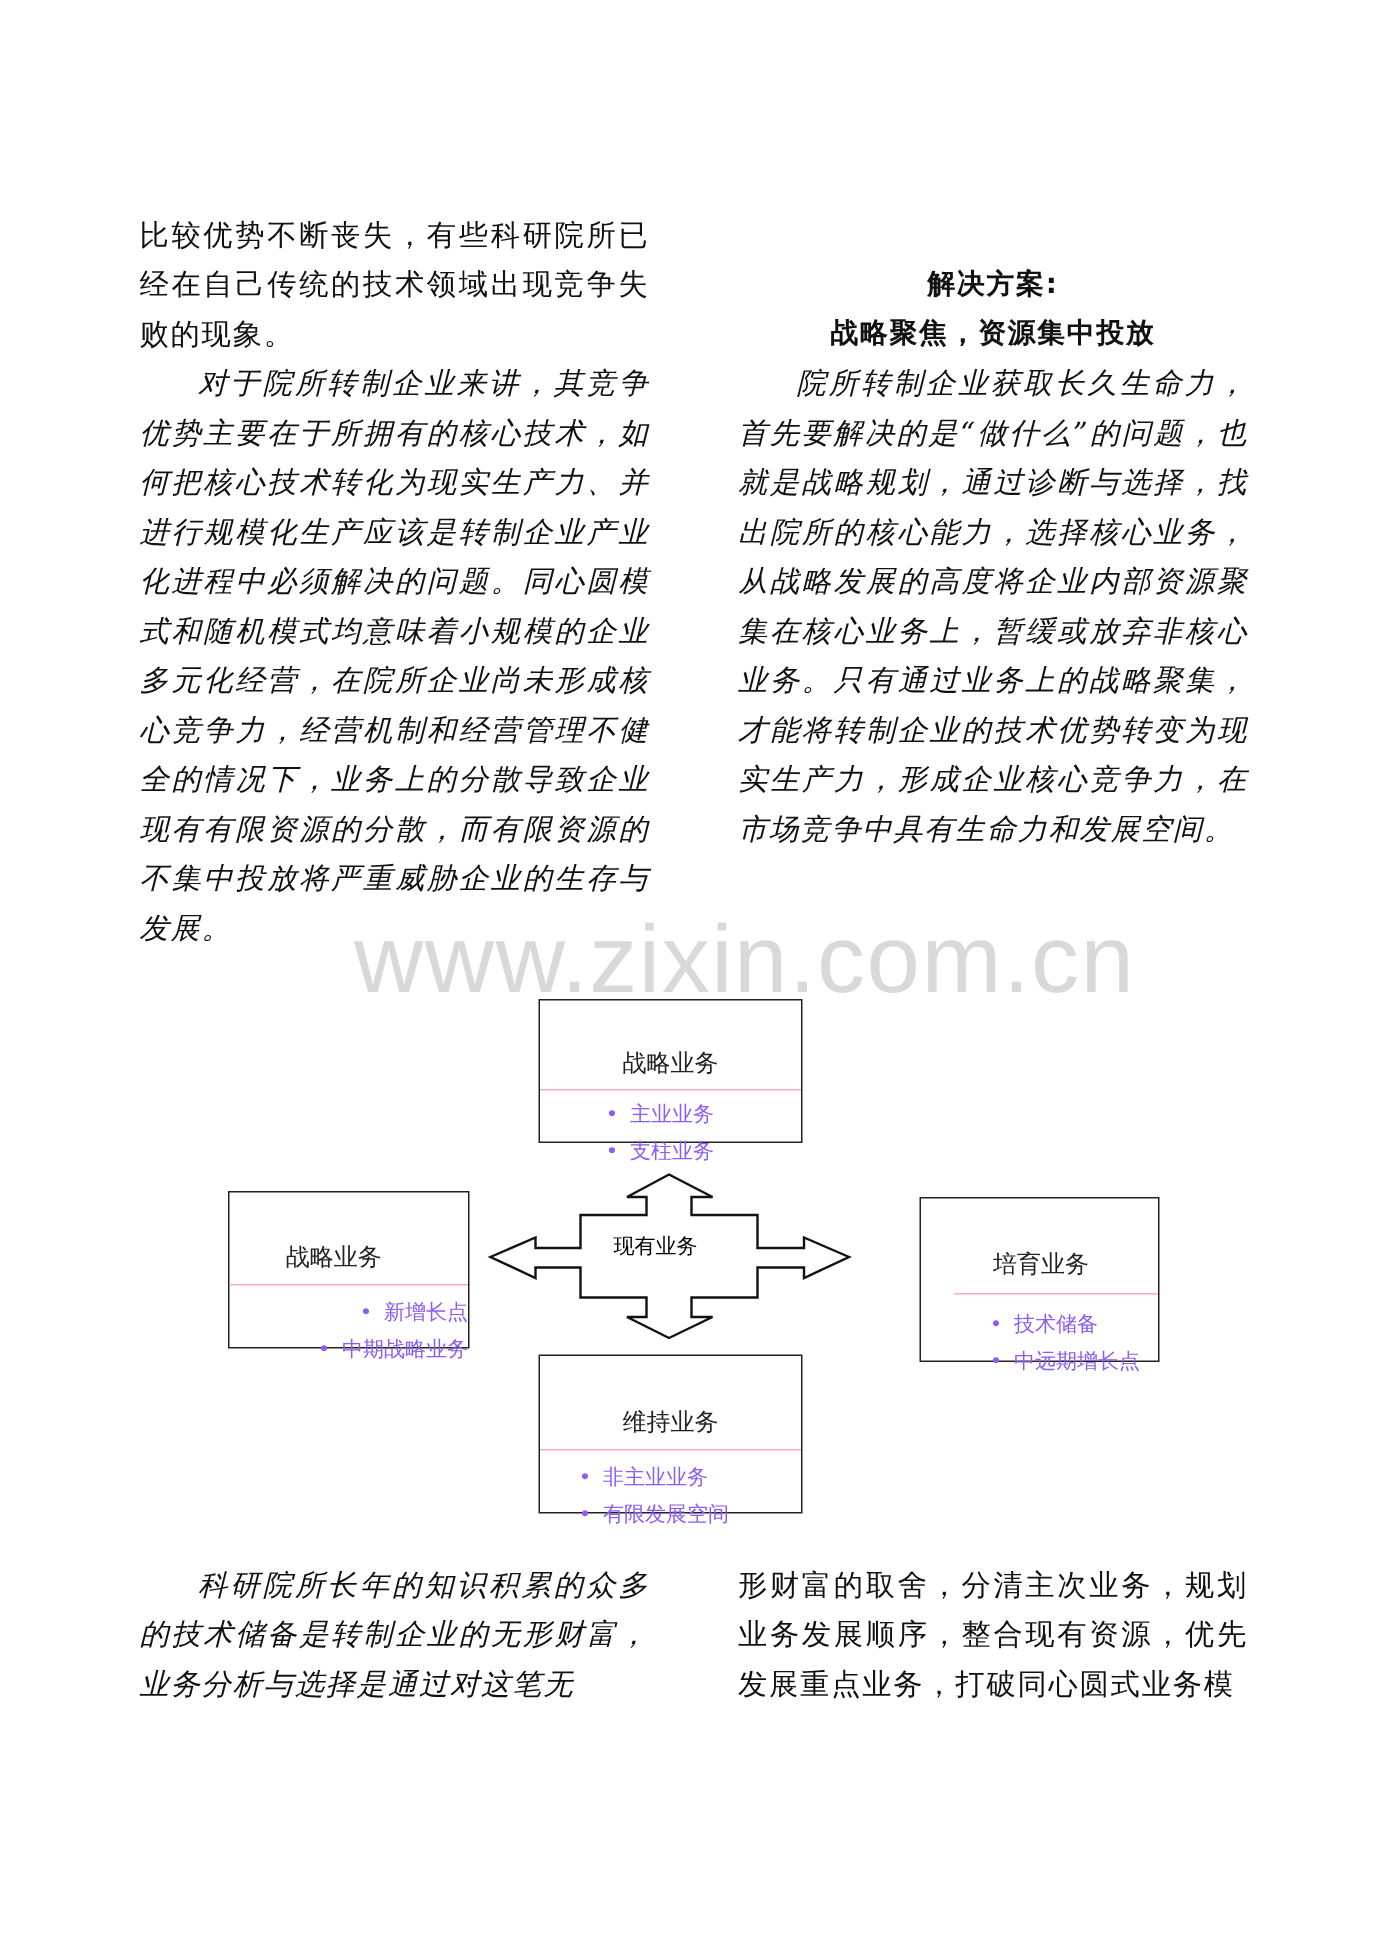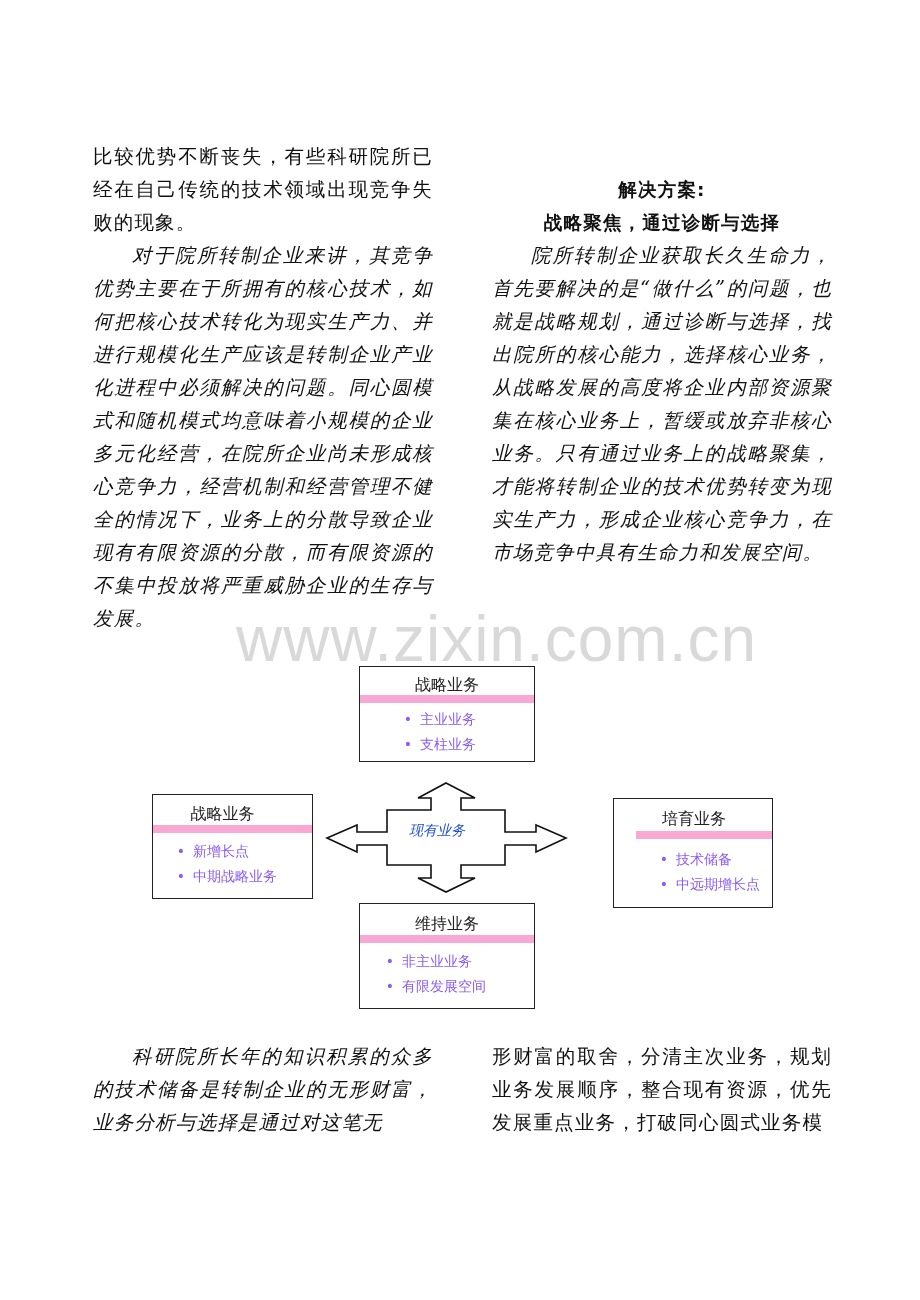--- a/index.html
+++ b/index.html
@@ -10,50 +10,50 @@
   .indent { text-indent:2em;font-style:italic; }
   #col-left-top { left:93px; top:140px; width:340px; }
   #col-right-top { left:492px; top:173px; width:340px; }
   .heading { text-align:center !important; text-align-last:center !important; font-weight:bold; font-family:"DejaVu Sans","Liberation Sans",sans-serif; font-size:18.5px; }
   #col-left-bottom { left:93px; top:1040px; width:340px; }
   #col-right-bottom { left:492px; top:1040px; width:340px; }
   .watermark { position:absolute; left:236px; top:602px; font-family:"Liberation Sans","DejaVu Sans",sans-serif;
                font-size:64px; color:#d9d9d9; letter-spacing:1px; white-space:nowrap; }
   .box { position:absolute; border:1.5px solid #222; background:#fff; box-sizing:border-box;
          font-family:"DejaVu Sans","Liberation Sans",sans-serif; }
-  .box-title { border-bottom:8px solid #f9a8d4; text-align:center; font-size:16px; color:#222; box-sizing:border-box; }
+  .box-title { border-bottom:1px solid #f9a8d4; text-align:center; font-size:16px; color:#222; box-sizing:border-box;margin-top:24px; }
   .box-items { margin:0; padding:8px 0 0 0; list-style:none; font-size:14px; line-height:25px; color:#8b5cf6; }
   .box-items li::before { content:"•"; display:inline-block; width:16px; text-align:center; margin-right:4px; }
   #box-strategic { left:359px; top:666px; width:176px; height:96px; }
   #box-strategic .box-title { height:36px; line-height:36px; }
   #box-strategic .box-items { padding-left:40px; padding-top:4px; }
   #box-growth { left:152px; top:794px; width:161px; height:105px; }
   #box-growth .box-title { height:38px; line-height:38px; padding-right:20px; }
-  #box-growth .box-items { padding-left:20px; padding-top:6px; }
+  #box-growth .box-items { padding-left:20px; padding-top:6px;text-align:right; }
   #box-incubate { left:613px; top:798px; width:160px; height:110px;padding-left:22px; }
   #box-incubate .box-title { height:40px; line-height:40px; padding-right:20px; }
   #box-incubate .box-items { padding-left:20px; padding-top:8px; }
   #box-maintain { left:359px; top:903px; width:176px; height:106px; }
   #box-maintain .box-title { height:39px; line-height:39px; }
   #box-maintain .box-items { padding-left:22px; padding-top:6px; }
   #arrow-svg { position:absolute; left:0; top:0; }
   .arrow-label { position:absolute; left:409px; top:822px; font-family:"DejaVu Sans","Liberation Sans",sans-serif;
-                 font-size:14px; color:#1d4ed8;font-style:italic; }
+                 font-size:14px; color:#000000; }
 </style>
 </head>
 <body>
 
 <div id="col-left-top" class="col">
   <p>比较优势不断丧失，有些科研院所已经在自己传统的技术领域出现竞争失败的现象。</p>
   <p class="indent">对于院所转制企业来讲，其竞争优势主要在于所拥有的核心技术，如何把核心技术转化为现实生产力、并进行规模化生产应该是转制企业产业化进程中必须解决的问题。同心圆模式和随机模式均意味着小规模的企业多元化经营，在院所企业尚未形成核心竞争力，经营机制和经营管理不健全的情况下，业务上的分散导致企业现有有限资源的分散，而有限资源的不集中投放将严重威胁企业的生存与发展。</p>
 </div>
 
 <div id="col-right-top" class="col">
   <p class="heading">解决方案:</p>
-  <p class="heading">战略聚焦，通过诊断与选择</p>
+  <p class="heading">战略聚焦，资源集中投放</p>
   <p class="indent">院所转制企业获取长久生命力，首先要解决的是“做什么”的问题，也就是战略规划，通过诊断与选择，找出院所的核心能力，选择核心业务，从战略发展的高度将企业内部资源聚集在核心业务上，暂缓或放弃非核心业务。只有通过业务上的战略聚集，才能将转制企业的技术优势转变为现实生产力，形成企业核心竞争力，在市场竞争中具有生命力和发展空间。</p>
 </div>
 
 <div class="watermark">www.zixin.com.cn</div>
 
 <svg id="arrow-svg" width="920" height="1300">
   <polygon fill="#fff" stroke="#111" stroke-width="1.6" stroke-linejoin="miter" points="446,783 475,798 461,798 461,810 505,810 505,832 536,832 536,825 566,838 536,852 536,845 505,845 505,865 461,865 461,878 475,878 446,892 418,878 431,878 431,865 387,865 387,845 357,845 357,852 327,838 357,825 357,832 387,832 387,810 431,810 431,798 418,798"></polygon>
 </svg>
 <div class="arrow-label">现有业务</div>
 

